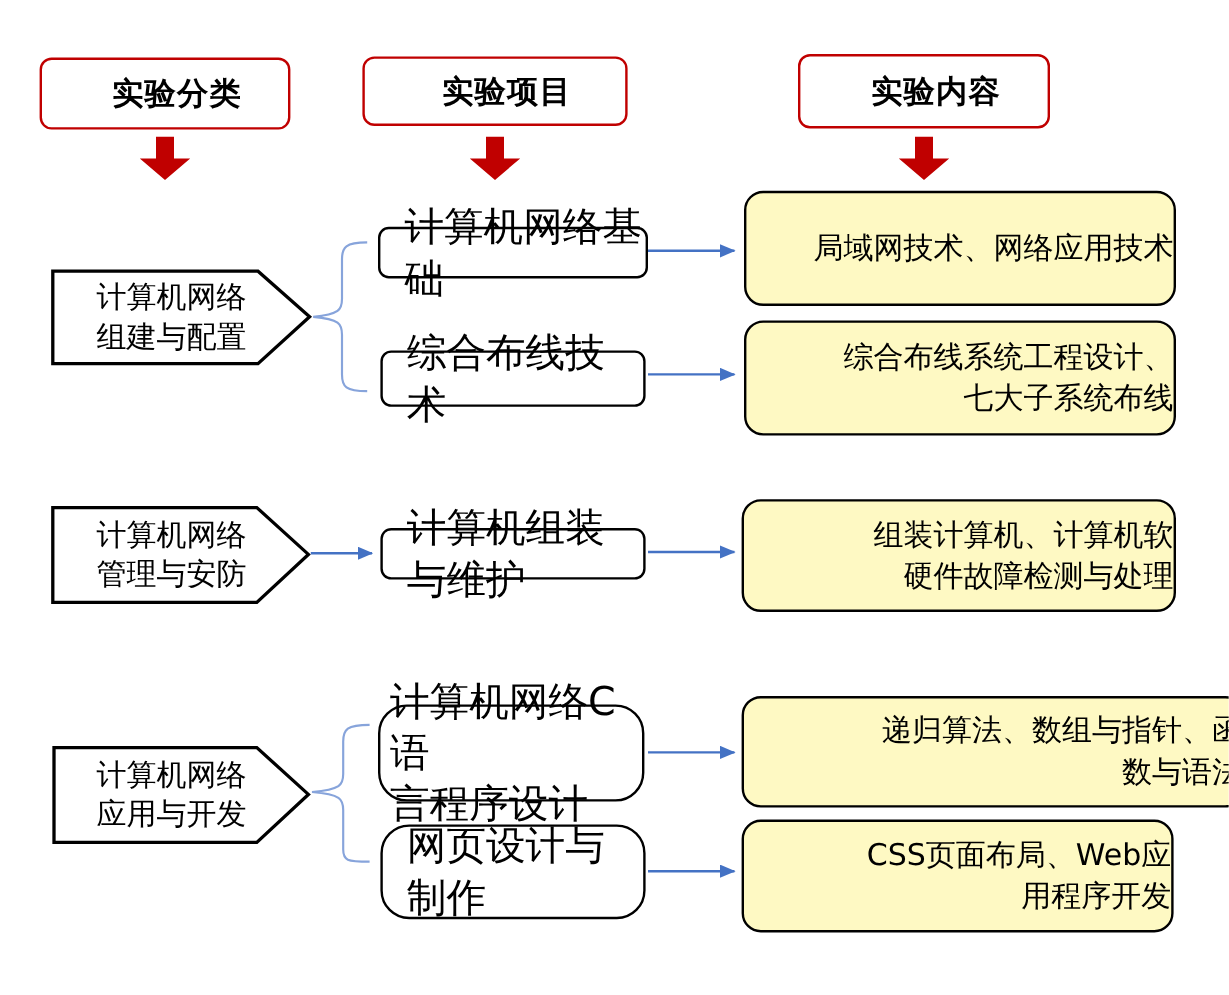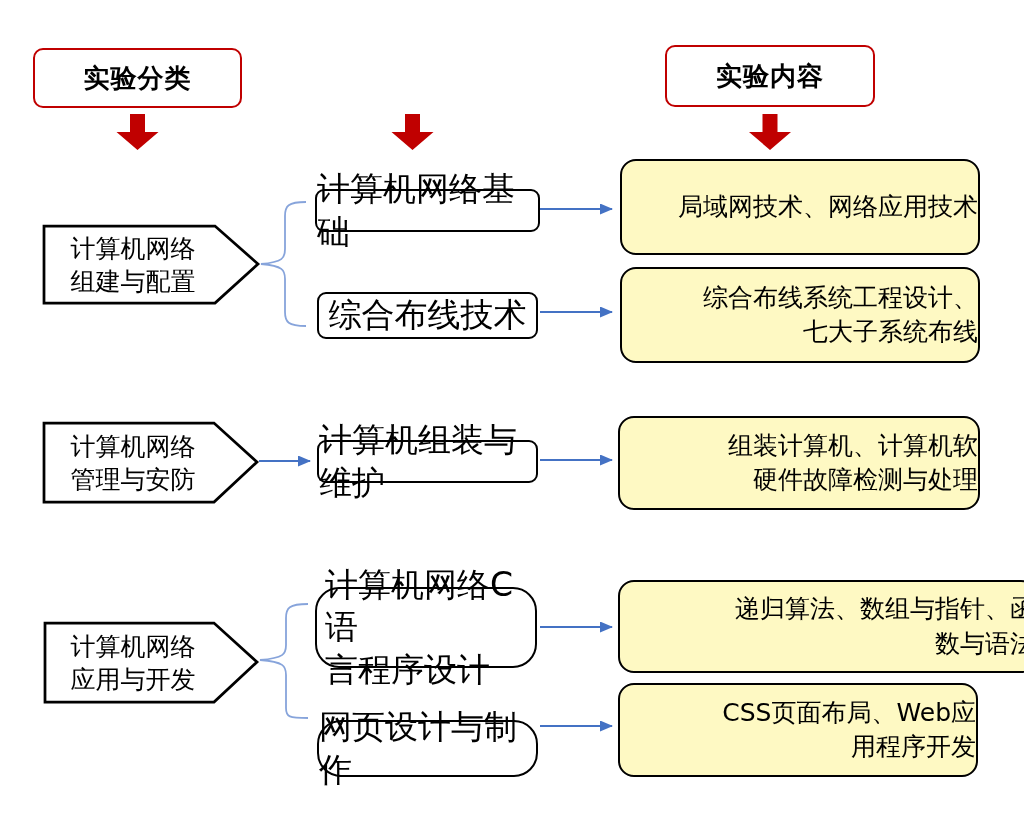--- a/index.html
+++ b/index.html
@@ -2,21 +2,21 @@
 <html><head>
 <meta charset="utf-8">
 <style>
   html,body{margin:0;padding:0;background:#ffffff;}
   .canvas{
     position:relative;width:1024px;height:829px;background:#ffffff;
     font-family:"DejaVu Sans","Liberation Sans",sans-serif;color:#000;
     overflow:hidden;
   }
   svg.layer{position:absolute;left:0;top:0;width:1024px;height:829px;}
-  .abs{position:absolute;box-sizing:border-box;}
+  .abs{position:absolute;box-sizing:border-box;padding-left:20px;}
   .hdr{
     border:2.5px solid #C00000;border-radius:10px;background:#fff;
     display:flex;align-items:center;justify-content:center;
     font-weight:bold;font-size:26px;letter-spacing:1px;
   }
   .pent-label{
     display:flex;align-items:center;justify-content:center;text-align:center;
     font-size:25px;line-height:1.32;white-space:pre-line;font-family:Liberation Serif, serif;
   }
   .proj{
@@ -60,35 +60,36 @@
 
     <line x1="540" y1="209" x2="612" y2="209" stroke="#4472C4" stroke-width="2" marker-end="url(#ah)"></line>
     <line x1="540" y1="312" x2="612" y2="312" stroke="#4472C4" stroke-width="2" marker-end="url(#ah)"></line>
     <line x1="259" y1="461" x2="310" y2="461" stroke="#4472C4" stroke-width="2" marker-end="url(#ah)"></line>
     <line x1="540" y1="460" x2="612" y2="460" stroke="#4472C4" stroke-width="2" marker-end="url(#ah)"></line>
     <line x1="540" y1="627" x2="612" y2="627" stroke="#4472C4" stroke-width="2" marker-end="url(#ah)"></line>
     <line x1="540" y1="726" x2="612" y2="726" stroke="#4472C4" stroke-width="2" marker-end="url(#ah)"></line>
   </svg>
 
   <div class="abs hdr" style="left:33px;top:48px;width:209px;height:60px;">实验分类</div>
+  <div class="abs hdr" style="left:302px;top:47px;width:221px;height:58px;">实验项目</div>
   <div class="abs hdr" style="left:665px;top:45px;width:210px;height:62px;">实验内容</div>
 
   <div class="abs pent-label" style="left:48px;top:226px;width:170px;height:77px;">计算机网络
 组建与配置</div>
   <div class="abs pent-label" style="left:48px;top:423px;width:170px;height:79px;">计算机网络
 管理与安防</div>
   <div class="abs pent-label" style="left:48px;top:623px;width:170px;height:79px;">计算机网络
 应用与开发</div>
 
   <div class="abs proj small" style="left:315px;top:189px;width:225px;height:43px;">计算机网络基础</div>
   <div class="abs proj small" style="left:317px;top:440px;width:221px;height:43px;">计算机组装与维护</div>
   <div class="abs proj small" style="left:317px;top:292px;width:221px;height:47px;">综合布线技术</div>
   <div class="abs proj big left" style="left:315px;top:587px;width:222px;height:81px;">计算机网络C语
 言程序设计</div>
-  <div class="abs proj big" style="left:317px;top:720px;width:221px;height:57px;">网页设计与制作</div>
+  <div class="abs proj big" style="left:317px;top:687px;width:221px;height:79px;">网页设计与制作</div>
 
   <div class="abs cont" style="left:620px;top:159px;width:360px;height:96px;padding-left:13px;">局域网技术、网络应用技术</div>
   <div class="abs cont" style="left:620px;top:267px;width:360px;height:96px;padding-left:37px;">综合布线系统工程设计、
 七大子系统布线</div>
   <div class="abs cont" style="left:618px;top:416px;width:362px;height:94px;padding-left:61px;">组装计算机、计算机软
 硬件故障检测与处理</div>
   <div class="abs cont" style="left:618px;top:580px;width:419px;height:93px;padding-left:11px;">递归算法、数组与指针、函
 数与语法</div>
   <div class="abs cont" style="left:618px;top:683px;width:360px;height:94px;padding-left:50px;">CSS页面布局、Web应
 用程序开发</div>

